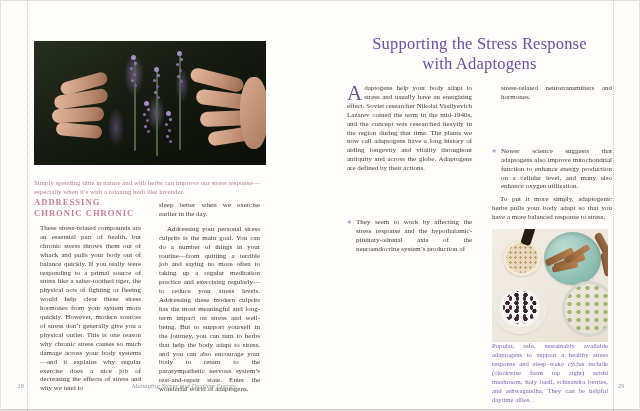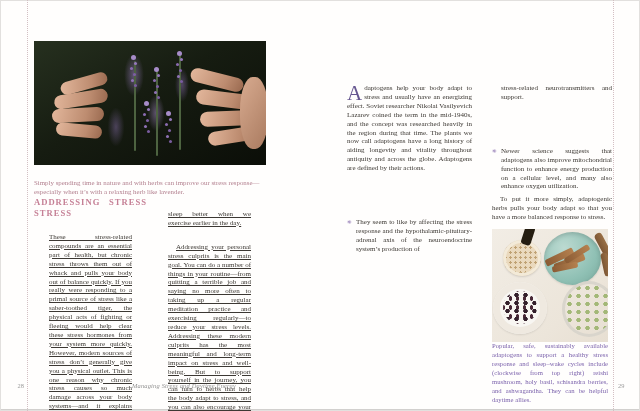--- a/index.html
+++ b/index.html
@@ -28,21 +28,21 @@
     box-shadow:2px 6px 0 -1px #9678bd,-2px 11px 0 -1px #8a6bb0,1px 17px 0 -1px #7d5fa3,
       -1px 23px 0 -1px #8f72b5,2px 28px 0 -1px #7a5da0;}
   .finger{position:absolute;border-radius:9px;background:linear-gradient(105deg,#e3b79c,#bd8c70 65%,#99694f);}
   .palm{position:absolute;border-radius:45%;background:linear-gradient(120deg,#d8ab90,#a97a5f);}
   .cap-rose{position:absolute;left:0;top:171px;width:232px;color:#b27f8e;
     font-size:6.9px;line-height:9.2px;}
   .cols-left{position:absolute;left:0;top:195px;width:232px;display:flex;gap:6px;}
   .colL{width:113px;font-size:7px;line-height:8.9px;text-align:justify;}
   .heading-rose{margin:2px 0 5px 0;font-size:8.6px;line-height:10.5px;font-weight:bold;
     letter-spacing:1px;color:#c57f95;}
-  .colL p{margin:15px;text-decoration:underline;}
+  .colL p{margin:6px;}
   p.indent{text-indent:8px;}
   .para-gap{margin-top:1px !important;}
 
   
   .page-right{position:absolute;left:347px;top:0;width:265px;height:411px;}
   .chapter-title{position:absolute;left:0;top:34px;width:265px;margin:0;text-align:center;
     font-size:16.5px;line-height:19.5px;font-weight:normal;color:#6b4d9e;letter-spacing:.2px;}
   .cols-right{position:absolute;left:0;top:84px;width:265px;display:flex;gap:20px;}
   .colR{width:125px;font-size:7px;line-height:8.9px;text-align:justify;}
   .colR2{width:120px;}
@@ -113,46 +113,47 @@
       <div class="finger" style="left:162px;top:51px;width:56px;height:15px;transform:rotate(7deg);"></div>
       <div class="finger" style="left:166px;top:70px;width:54px;height:15px;transform:rotate(-2deg);"></div>
       <div class="finger" style="left:174px;top:88px;width:48px;height:14px;transform:rotate(-9deg);"></div>
       <div class="palm" style="left:206px;top:36px;width:28px;height:72px;"></div>
     </figure>
 
     <p class="cap-rose">Simply spending time in nature and with herbs can improve our stress response—especially when it’s with a relaxing herb like lavender.</p>
 
     <div class="cols-left">
       <div class="colL">
-        <h3 class="heading-rose">ADDRESSING STRESS STRESS</h3>
+        <h3 class="heading-rose">ADDRESSING CHRONIC CHRONIC</h3>
         <p>These stress-related compounds are an essential part of health, but chronic stress throws them out of whack and pulls your body out of balance quickly. If you really were responding to a primal source of stress like a saber-toothed tiger, the physical acts of fighting or fleeing would help clear these stress hormones from your system more quickly. However, modern sources of stress don’t generally give you a physical outlet. This is one reason why chronic stress causes so much damage across your body systems—and it explains why regular exercise does a nice job of decreasing the effects of stress and why we tend to</p>
       </div>
       <div class="colL">
         <p>sleep better when we exercise earlier in the day.</p>
         <p class="indent para-gap">Addressing your personal stress culprits is the main goal. You can do a number of things in your routine—from quitting a terrible job and saying no more often to taking up a regular meditation practice and exercising regularly—to reduce your stress levels. Addressing these modern culprits has the most meaningful and long-term impact on stress and well-being. But to support yourself in the journey, you can turn to herbs that help the body adapt to stress, and you can also encourage your body to return to the parasympathetic nervous system’s rest-and-repair state. Enter the wonderful world of adaptogens.</p>
       </div>
     </div>
 
     <div class="running-foot foot-left">Managing Stress and Daytime Energy</div>
   </section>
   <div class="folio folio-left">28</div>
 
   <section class="page-right">
 
+    <h1 class="chapter-title"><span>Supporting the Stress Response</span><br><span>with Adaptogens</span></h1>
 
     <div class="cols-right">
       <div class="colR">
         <p><span class="dropcap">A</span><span>daptogens help your body adapt to stress and usually have an energizing effect. Soviet researcher Nikolai Vasilyevich Lazarev coined the term in the mid-1940s, and the concept was researched heavily in the region during that time. The plants we now call adaptogens have a long history of aiding longevity and vitality throughout antiquity and across the globe. Adaptogens are defined by their actions.</span></p>
         <ul class="adapto">
-          <li>They seem to like by affecting the stress response and the hypothalamic-pituitary-adrenal axis of the neuroendocrine system’s production of</li>
+          <li>They seem to work by affecting the stress response and the hypothalamic-pituitary-adrenal axis of the neuroendocrine system’s production of</li>
         </ul>
       </div>
 
       <div class="colR colR2">
-        <p class="hang">stress-related neurotransmitters and support.</p>
+        <p class="hang">stress-related neurotransmitters and hormones.</p>
         <ul class="adapto">
           <li>Newer science suggests that adaptogens also improve mitochondrial function to enhance energy production on a cellular level, and many also enhance oxygen utilization.</li>
         </ul>
         <p class="indent">To put it more simply, adaptogenic herbs pulls your body adapt so that you have a more balanced response to stress.</p>
 
         <figure class="photo-adaptogens" style="margin:7px 0 0 0;">
           <div class="bowl-reishi">
             <div class="reishi" style="left:12px;top:10px;width:7px;height:30px;transform:rotate(64deg);"></div>
             <div class="reishi" style="left:22px;top:14px;width:7px;height:32px;transform:rotate(70deg);"></div>
             <div class="reishi" style="left:30px;top:8px;width:6px;height:28px;transform:rotate(58deg);"></div>

